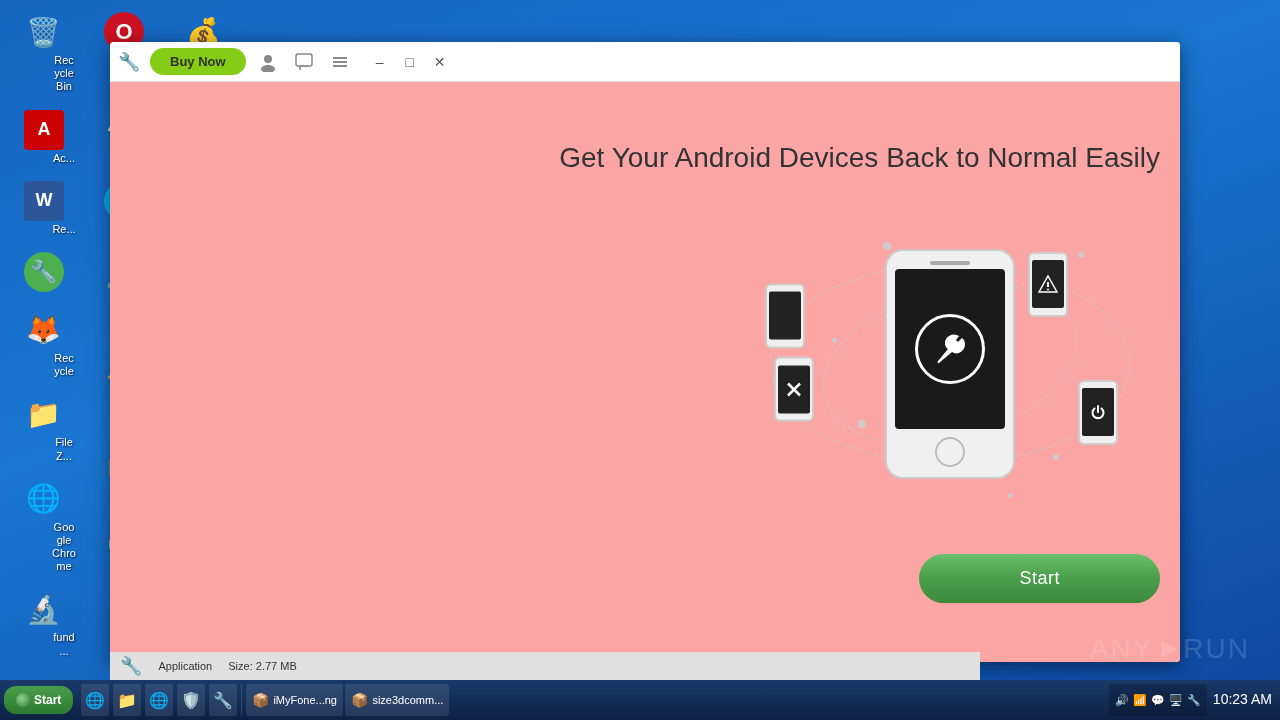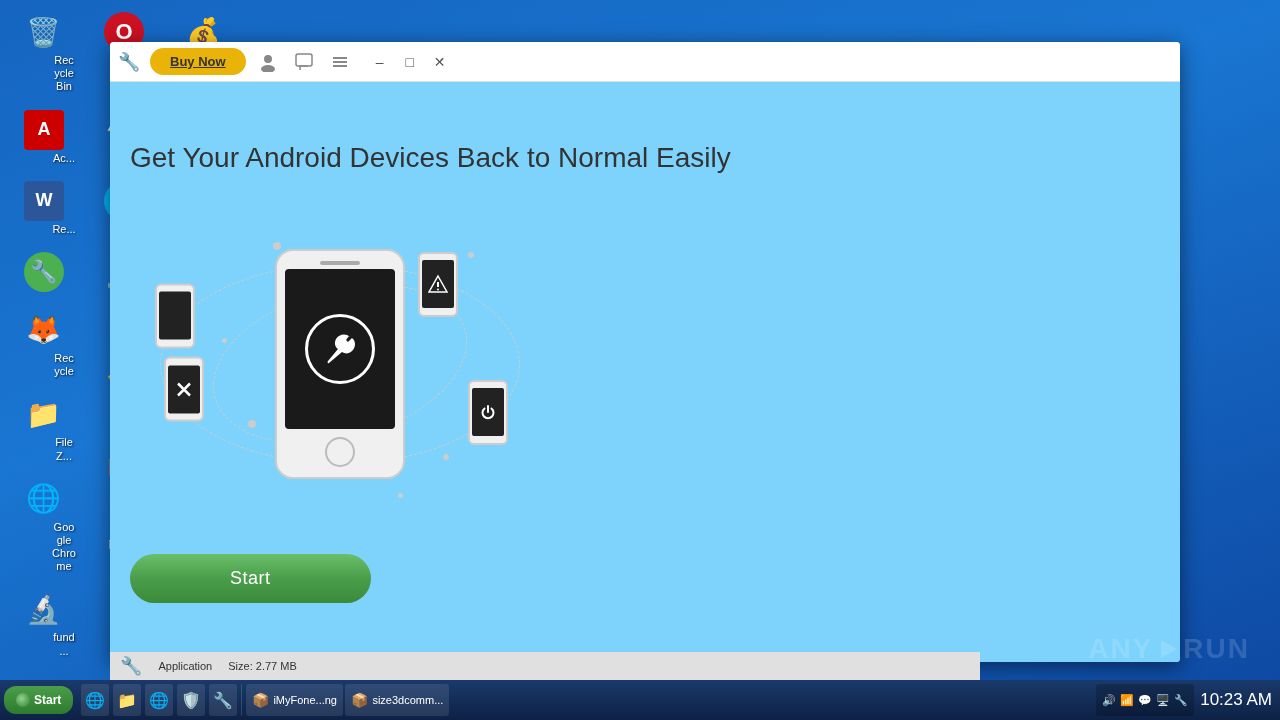--- a/index.html
+++ b/index.html
@@ -103,21 +103,21 @@
       width: 14px;
       height: 14px;
       display: flex;
       align-items: center;
       justify-content: center;
       color: white;
       font-size: 11px;
     }
     .clock {
       color: white;
-      font-size: 17px;
+      font-size: 14px;
       text-align: right;
       line-height: 1.4;
     }
 
     
     .desktop-icons {
       position: absolute;
       top: 0;
       left: 0;
       display: flex;
@@ -198,29 +198,28 @@
       color: #333;
       font-weight: 500;
       flex: 1;
     }
     .title-bar-actions {
       display: flex;
       align-items: center;
       gap: 8px;
     }
     .buy-now-btn {
-      background: #eab308;
+      background: #84cc16;
       color: #333;
       border: none;
       border-radius: 20px;
       padding: 6px 20px;
       font-size: 13px;
       font-weight: 600;
       cursor: pointer;
-      text-decoration: underline;
     }
     .title-btn {
       width: 28px;
       height: 28px;
       border-radius: 50%;
       border: none;
       background: transparent;
       display: flex;
       align-items: center;
       justify-content: center;
@@ -246,24 +245,24 @@
       color: #555;
       font-size: 14px;
       border-radius: 3px;
     }
 
     
     .app-content {
       flex: 1;
       display: flex;
       flex-direction: column;
-      align-items: flex-start;
+      align-items: flex-end;
       justify-content: center;
       padding: 20px;
-      background: #7dd3fc;
+      background: #fca5a5;
       position: relative;
     }
 
     .main-heading {
       font-size: 28px;
       font-weight: 400;
       color: #333;
       margin-bottom: 30px;
       text-align: center;
     }
@@ -421,21 +420,21 @@
       letter-spacing: 0.5px;
     }
 
     
     .anyrun-watermark {
       position: absolute;
       bottom: 55px;
       right: 30px;
       color: rgba(255,255,255,0.15);
       font-size: 28px;
-      font-weight: bold;
+      font-weight: normal;
       letter-spacing: 2px;
       display: flex;
       align-items: center;
       gap: 4px;
     }
 
     
     .scrollbar-hint {
       position: absolute;
       right: 2px;

